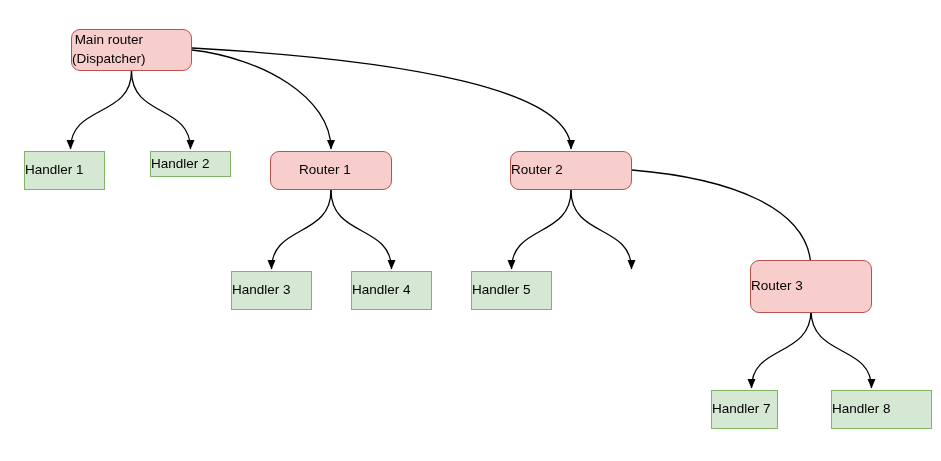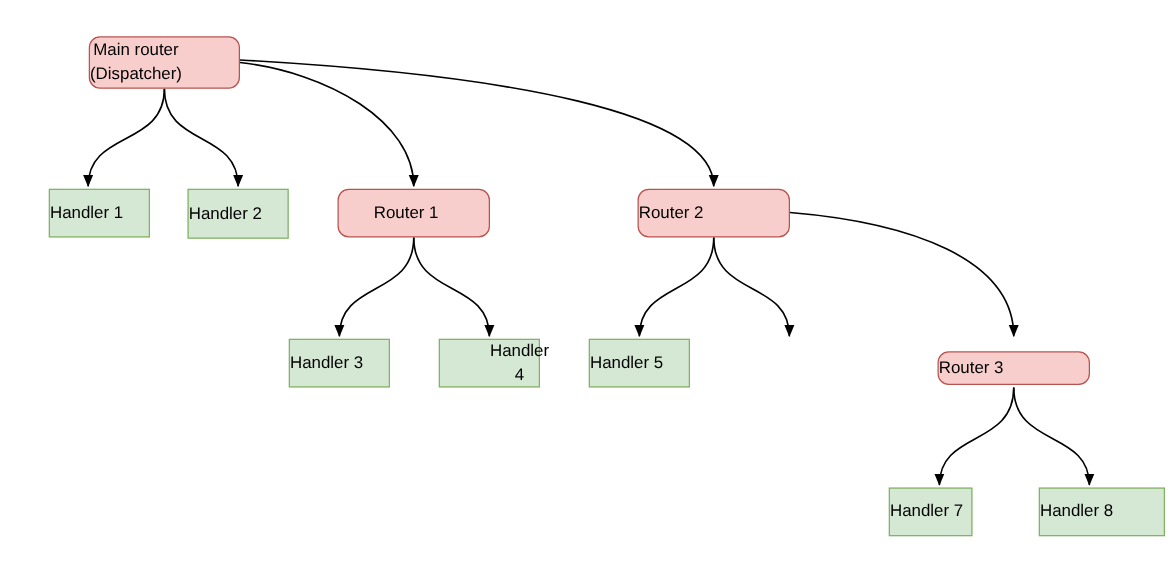--- a/index.html
+++ b/index.html
@@ -76,50 +76,50 @@
     <path class="edge" marker-end="url(#arrow)" d="M 632 170 C 728 178, 811 207, 811 269"></path>
     <path class="edge" marker-end="url(#arrow)" d="M 811 310 C 811 358, 751.5 344, 751.5 388"></path>
     <path class="edge" marker-end="url(#arrow)" d="M 811 310 C 811 358, 871.5 344, 871.5 388"></path>
   </svg>
 
   <div class="node router" style="left:71px; top:29px; width:121px; height:42px;">
     <span class="lbl">Main router
 (Dispatcher)</span>
   </div>
 
-  <div class="node handler" style="left:39px; top:151px; width:81px; height:39px;">
+  <div class="node handler" style="left:24px; top:151px; width:81px; height:39px;">
     <span class="lbl">Handler 1</span>
   </div>
 
-  <div class="node handler" style="left:150px; top:151px; width:81px; height:40px;">
+  <div class="node handler" style="left:150px; top:151px; width:81px; height:26px;">
     <span class="lbl">Handler 2</span>
   </div>
 
   <div class="node router" style="left:270px; top:151px; width:122px; height:39px;padding-left:28px;">
     <span class="lbl">Router 1</span>
   </div>
 
   <div class="node router" style="left:510px; top:151px; width:122px; height:39px;">
     <span class="lbl">Router 2</span>
   </div>
 
   <div class="node handler" style="left:231px; top:271px; width:81px; height:39px;">
     <span class="lbl">Handler 3</span>
   </div>
 
-  <div class="node handler" style="left:351px; top:271px; width:81px; height:39px;padding-left:40px;">
+  <div class="node handler" style="left:351px; top:271px; width:81px; height:39px;">
     <span class="lbl">Handler 4</span>
   </div>
 
   <div class="node handler" style="left:471px; top:271px; width:81px; height:39px;">
     <span class="lbl">Handler 5</span>
   </div>
 
 
-  <div class="node router" style="left:750px; top:281px; width:122px; height:27px;">
+  <div class="node router" style="left:750px; top:260px; width:122px; height:53px;">
     <span class="lbl">Router 3</span>
   </div>
 
   <div class="node handler" style="left:711px; top:390px; width:67px; height:39px;">
     <span class="lbl">Handler 7</span>
   </div>
 
   <div class="node handler" style="left:831px; top:390px; width:101px; height:39px;">
     <span class="lbl">Handler 8</span>
   </div>

